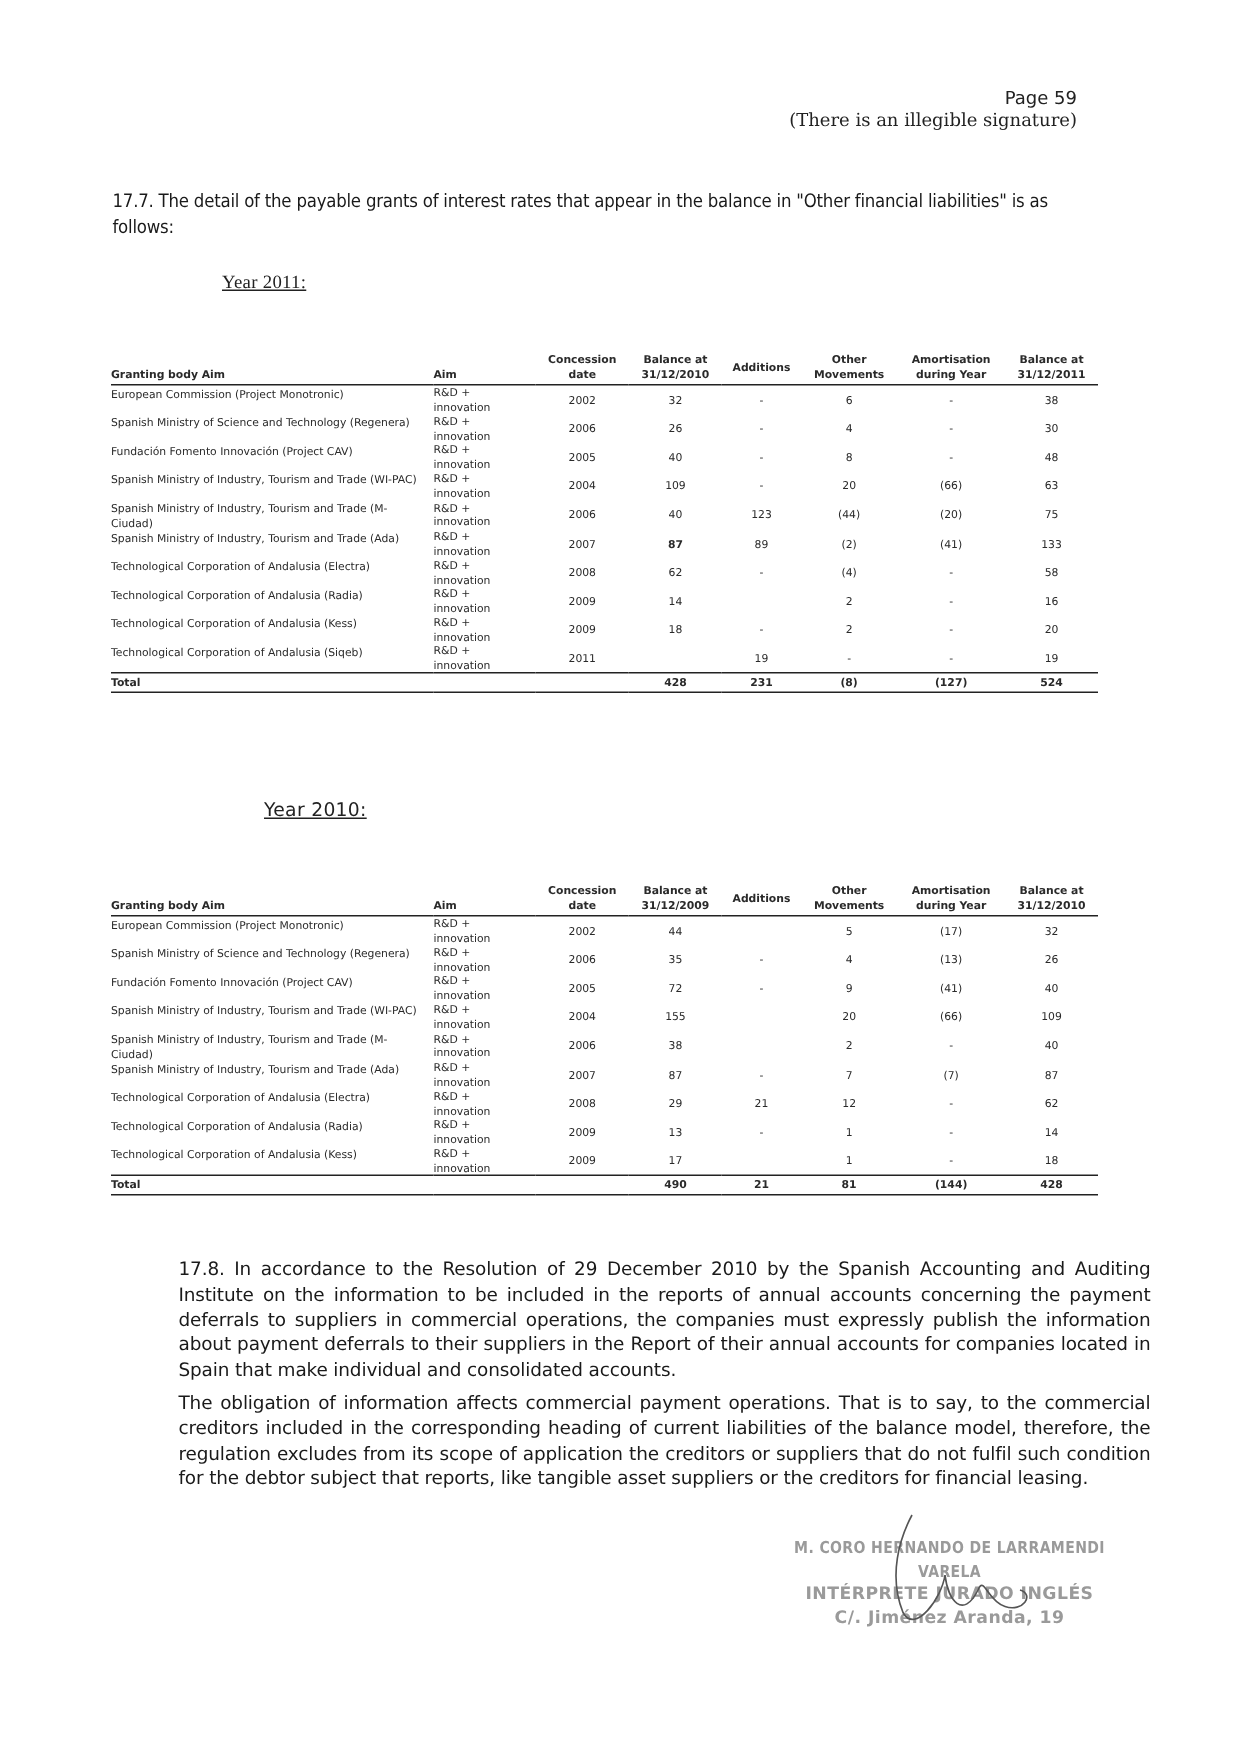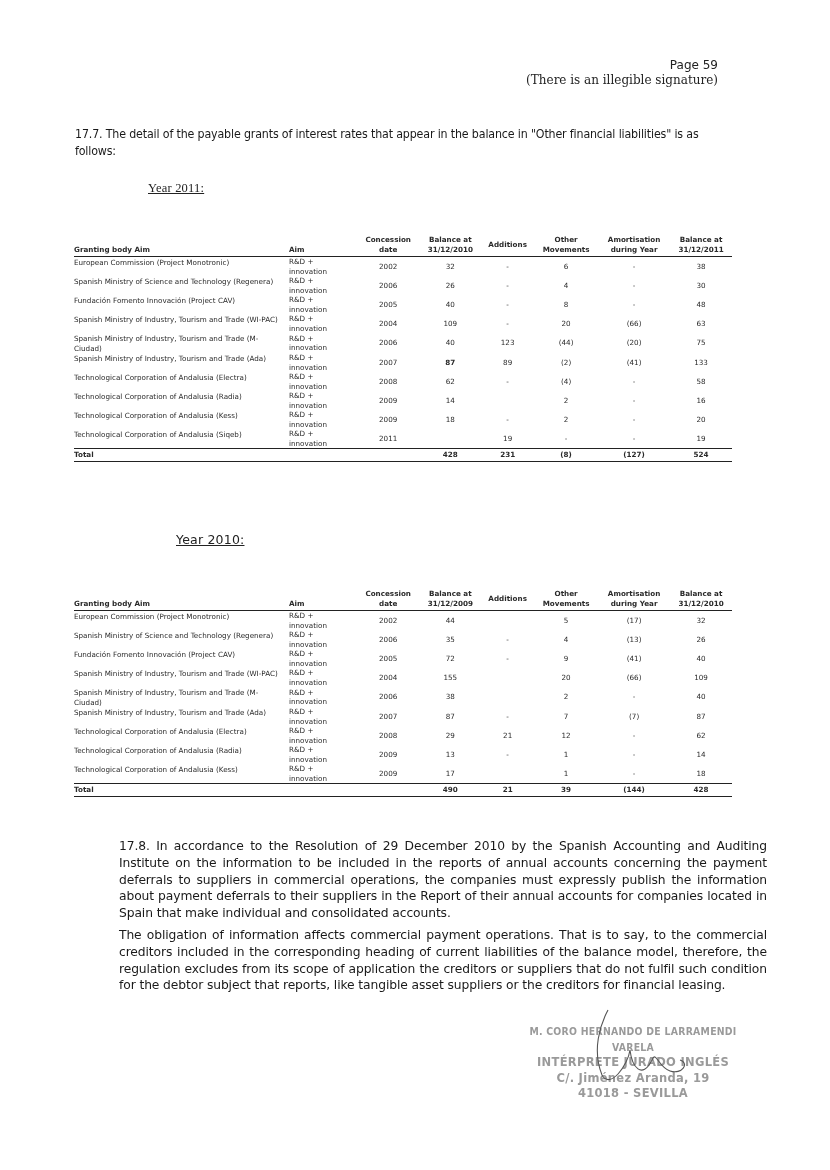--- a/index.html
+++ b/index.html
@@ -269,31 +269,30 @@
         <td class="c-num">1</td>
         <td class="c-num">-</td>
         <td class="c-num">18</td>
       </tr>
       <tr class="total">
         <td class="c-body">Total</td>
         <td class="c-aim"></td>
         <td class="c-num"></td>
         <td class="c-num">490</td>
         <td class="c-num">21</td>
-        <td class="c-num">39</td>
+        <td class="c-num">81</td>
         <td class="c-num">(144)</td>
         <td class="c-num">428</td>
       </tr>
     </tbody>
 </table>
 
 <div class="para" style="top:838px;">17.8. In accordance to the Resolution of 29 December 2010 by the Spanish Accounting and Auditing Institute on the information to be included in the reports of annual accounts concerning the payment deferrals to suppliers in commercial operations, the companies must expressly publish the information about payment deferrals to their suppliers in the Report of their annual accounts for companies located in Spain that make individual and consolidated accounts.</div>
 <div class="para" style="top:927px;">The obligation of information affects commercial payment operations. That is to say, to the commercial creditors included in the corresponding heading of current liabilities of the balance model, therefore, the regulation excludes from its scope of application the creditors or suppliers that do not fulfil such condition for the debtor subject that reports, like tangible asset suppliers or the creditors for financial leasing.</div>
 
 <div class="stamp">
   <div class="s-name">M. CORO HERNANDO DE LARRAMENDI VARELA</div>
   <div>INTÉRPRETE JURADO INGLÉS</div>
   <div>C/. Jiménez Aranda, 19</div>
-  <div>41018 - SEVILLA</div>
 </div>
 <svg class="sign-scrawl" viewBox="0 0 200 90">
   <path d="M78 5 C70 20, 62 45, 72 70 C80 85, 98 60, 100 45 C102 62, 112 75, 122 55 C126 45, 128 62, 140 66 C152 70, 160 58, 150 55" fill="none" stroke="#555" stroke-width="1.1"></path>
 </svg>
 
 </body></html>

